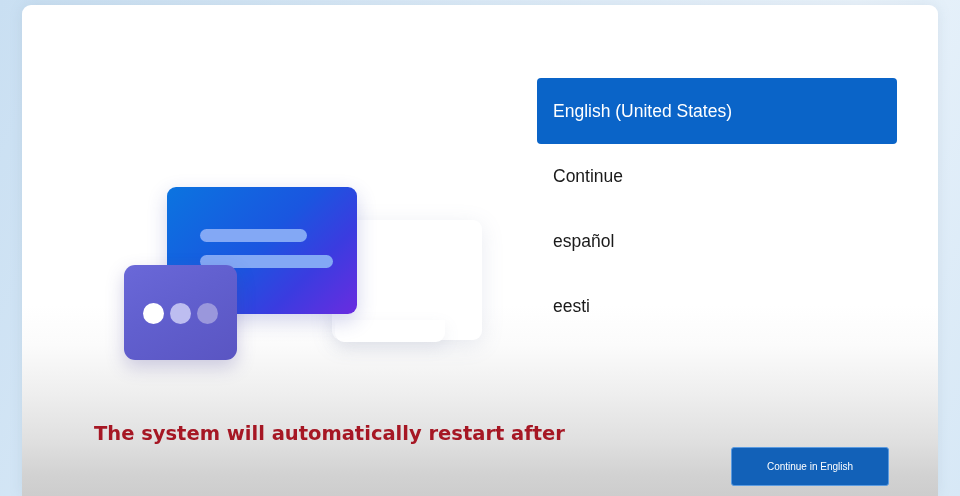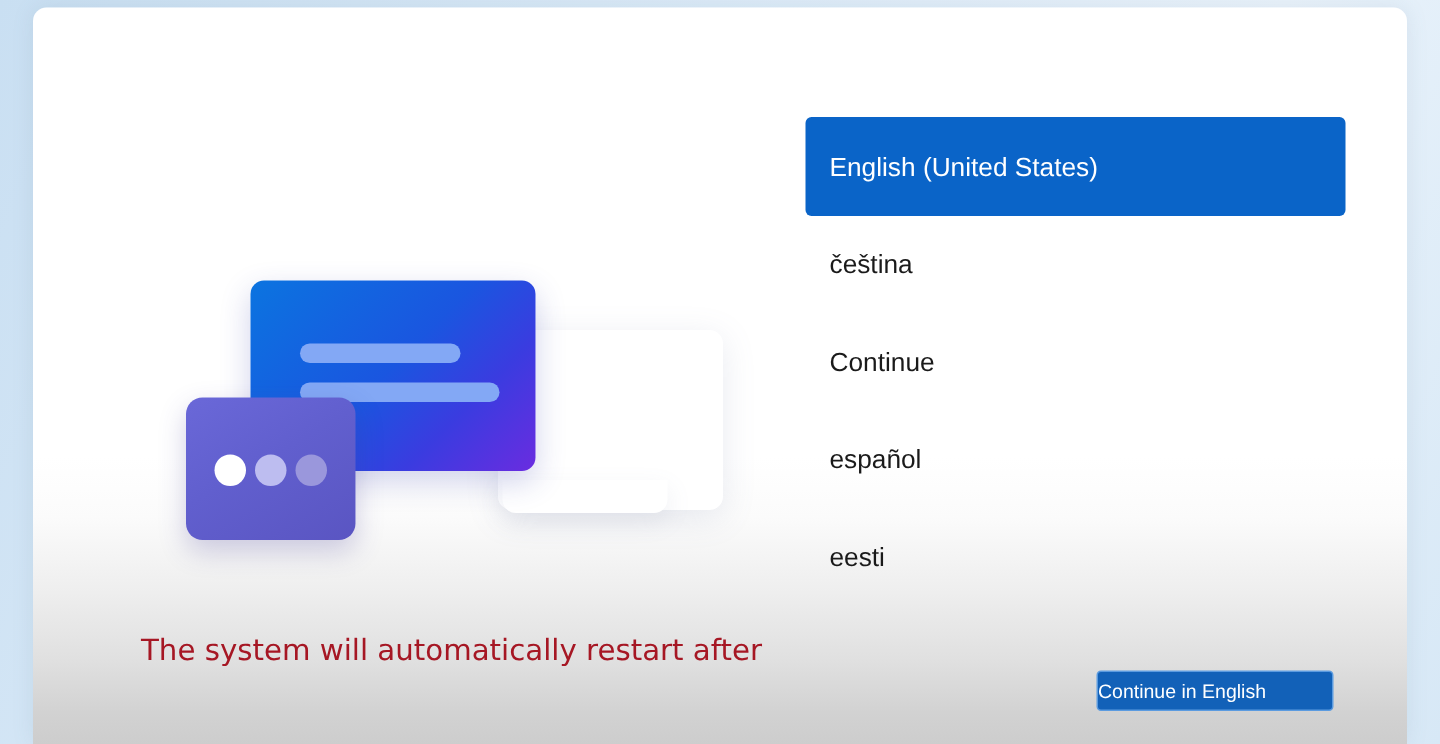--- a/index.html
+++ b/index.html
@@ -135,43 +135,43 @@
     height: 66px;
   }
 
   
   #restart-warning {
     position: absolute;
     left: 72px;
     top: 416px;
     width: 540px;
     font-size: 19.5px;
-    font-weight: normal;
+    font-weight: bold;
     line-height: 1.38;
     color: #a61724;
     font-family: "DejaVu Sans", sans-serif;
   }
 
   
   #continue-button {
     position: absolute;
     left: 709px;
     top: 442px;
     width: 158px;
-    height: 27px;
+    height: 39px;
     background: #1261b8;
     color: #ffffff;
     border: 1px solid #5b9be0;
     border-radius: 3px;
     font-family: "Liberation Sans", sans-serif;
-    font-size: 13px;
+    font-size: 10px;
     cursor: pointer;
     display: flex;
     align-items: center;
-    justify-content: flex-start;
+    justify-content: center;
   }
 </style>
 </head>
 <body>
 
 <div id="oobe-backdrop"></div>
 
 <div id="setup-panel">
 
   <div id="illustration">
@@ -186,23 +186,20 @@
       <div class="dot dot-2"></div>
       <div class="dot dot-3"></div>
     </div>
   </div>
 
   <div id="language-list">
     <div class="language-item selected">
       <span>English (United States)</span>
     </div>
     <div class="language-item">
-      <span>čeština</span>
-    </div>
-    <div class="language-item">
       <span>Continue</span>
     </div>
     <div class="language-item">
       <span>español</span>
     </div>
     <div class="language-item">
       <span>eesti</span>
     </div>
   </div>
 

